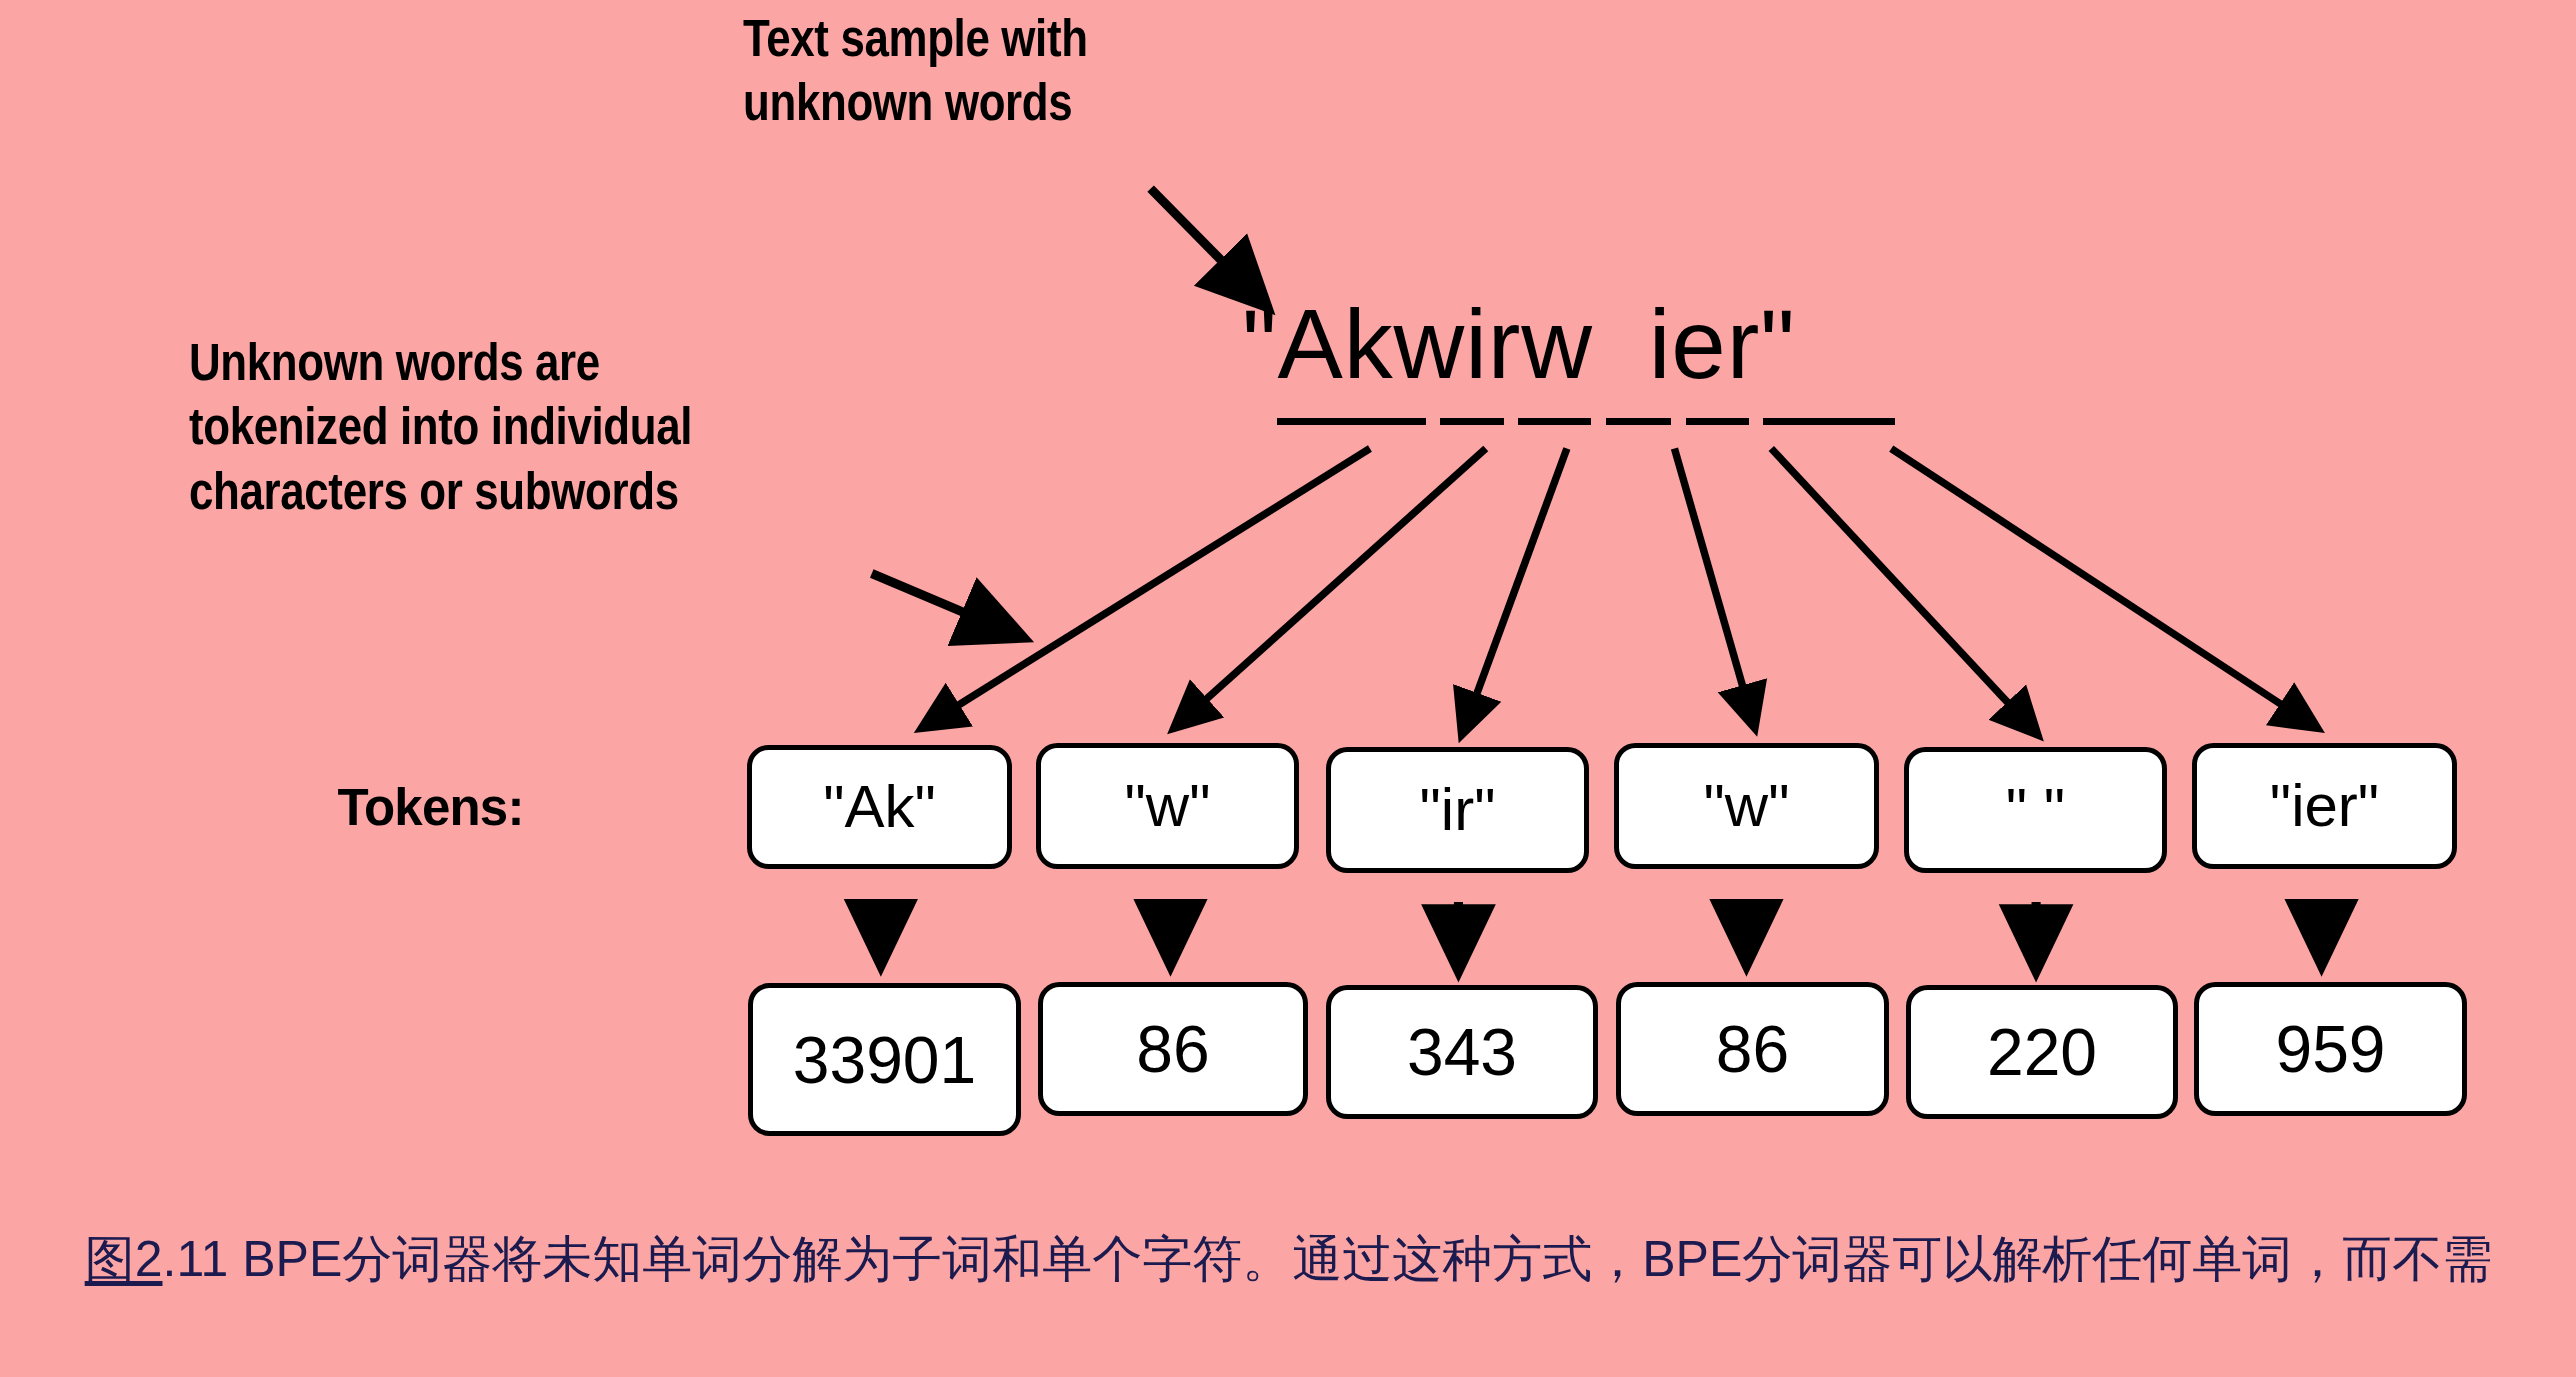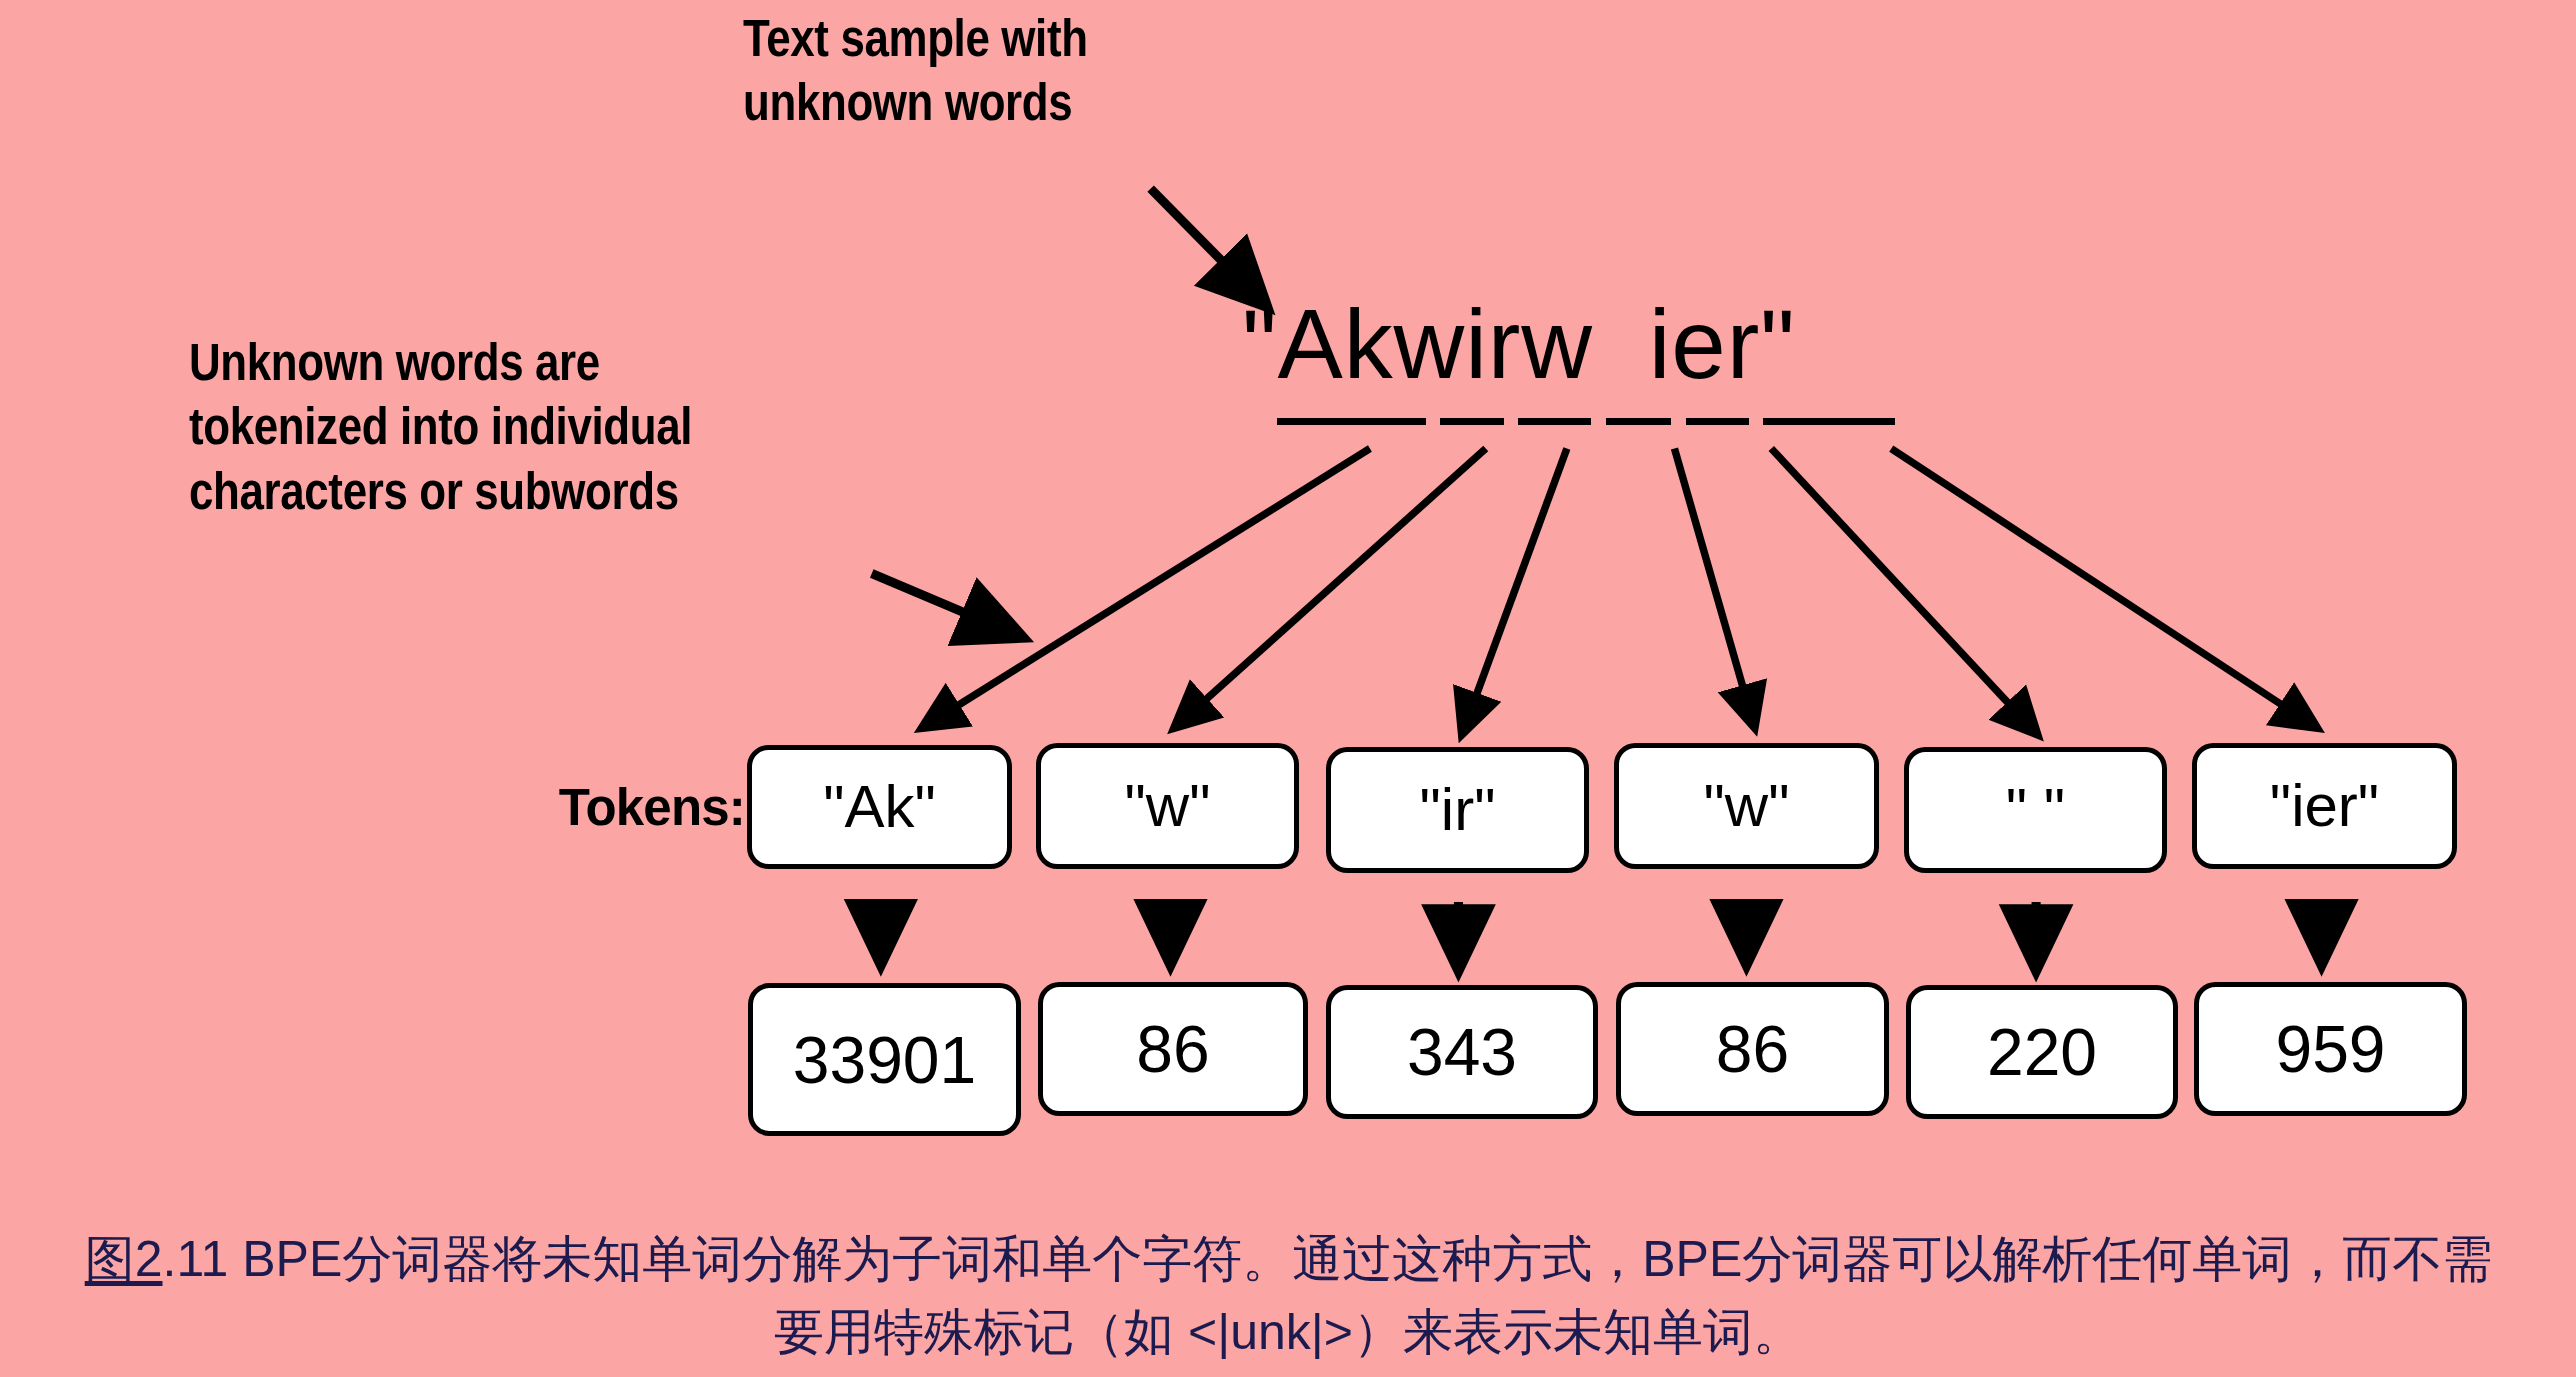--- a/index.html
+++ b/index.html
@@ -37,21 +37,21 @@
 
   
   .row-label{
     position:absolute;
     font-family:"Liberation Sans","DejaVu Sans",sans-serif;
     font-weight:700;
     font-size:51px;
     color:#000;
     letter-spacing:-0.8px;
     white-space:nowrap;
-    text-align:right;
+    text-align:center;
   }
   #label-tokens   { left:116px; top:778px;  width:629px; }
   #label-tokenids { left:116px; top:1012px; width:629px; }
 
   
   #sample-wrap{
     position:absolute;
     left:1242px;
     top:295px;
     height:141px;
@@ -209,17 +209,16 @@
   </div>
   <div class="tokbox tokenid" style="left:1906px; top:985px; width:272px; height:134px;text-align:center;">
     <span>220</span>
   </div>
   <div class="tokbox tokenid" style="left:2194px; top:982px; width:273px; height:134px;">
     <span>959</span>
   </div>
 
   <div id="caption">
     <span class="ln"><span class="fignum-underline">图2</span><span>.11 BPE分词器将未知单词分解为子词和单个字符。通过这种方式，BPE分词器可以解析任何单词，而不需</span></span>
-    <span class="ln">要用特殊标记（如 &lt;|unk|&gt;）来表示未知单词。</span>
   </div>
 
 </div>
 
 
 </body></html>

